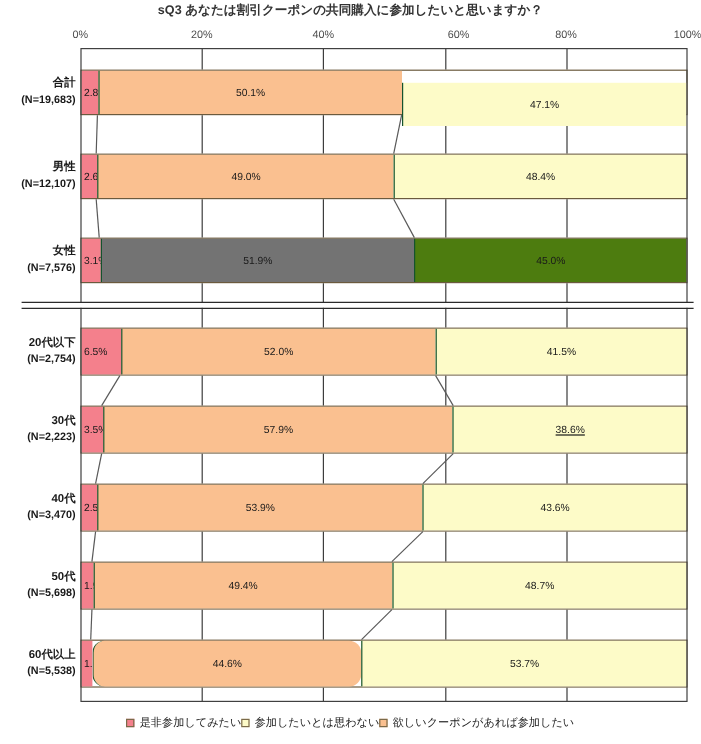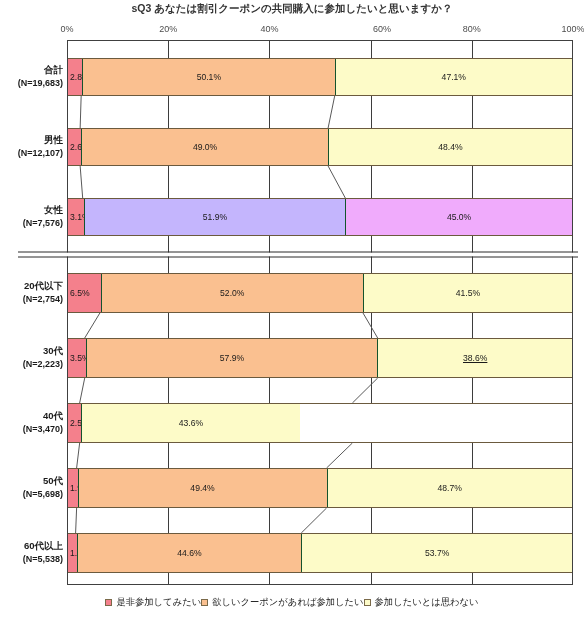--- a/index.html
+++ b/index.html
@@ -204,21 +204,21 @@
     </div>
   <div id="bars">
       <div class="cat-row" style="top: 18px; height: 38px;">
         <div class="bar" style="height: 38px;">
           <div class="seg seg-0" style="width: 2.8%; background: rgb(244, 128, 140);">
             <span class="seg-label">2.8%</span>
           </div>
           <div class="seg seg-1" style="width: 50.1%; background: rgb(250, 192, 144);">
             <span class="seg-label">50.1%</span>
           </div>
-          <div class="seg seg-2" style="width: 47.1%; background: rgb(253, 251, 200);">
+          <div class="seg seg-2" style="width: 47.1%; background: rgb(253, 251, 200); margin-top: 10px;">
             <span class="seg-label">47.1%</span>
           </div>
         </div>
       </div>
       <div class="cat-row" style="top: 88px; height: 38px;">
         <div class="bar" style="height: 38px;">
           <div class="seg seg-0" style="width: 2.6%; background: rgb(244, 128, 140);">
             <span class="seg-label">2.6%</span>
           </div>
           <div class="seg seg-1" style="width: 49%; background: rgb(250, 192, 144);">
@@ -227,24 +227,24 @@
           <div class="seg seg-2" style="width: 48.4%; background: rgb(253, 251, 200);">
             <span class="seg-label">48.4%</span>
           </div>
         </div>
       </div>
       <div class="cat-row" style="top: 158px; height: 38px;">
         <div class="bar" style="height: 38px;">
           <div class="seg seg-0" style="width: 3.1%; background: rgb(244, 128, 140);">
             <span class="seg-label">3.1%</span>
           </div>
-          <div class="seg seg-1" style="width: 51.9%; background: #c4b5fd;">
+          <div class="seg seg-1" style="width: 51.9%; background: #737373;">
             <span class="seg-label">51.9%</span>
           </div>
-          <div class="seg seg-2" style="width: 45%; background: #f0abfc; text-align: center;">
+          <div class="seg seg-2" style="width: 45%; background: #4d7c0f; text-align: center;">
             <span class="seg-label">45.0%</span>
           </div>
         </div>
       </div>
       <div class="cat-row" style="top: 233px; height: 40px;">
         <div class="bar" style="height: 40px;">
           <div class="seg seg-0" style="width: 6.5%; background: rgb(244, 128, 140);">
             <span class="seg-label">6.5%</span>
           </div>
           <div class="seg seg-1" style="width: 52%; background: rgb(250, 192, 144);">
@@ -266,20 +266,23 @@
           <div class="seg seg-2" style="width: 38.6%; background: rgb(253, 251, 200); text-decoration: underline;">
             <span class="seg-label">38.6%</span>
           </div>
         </div>
       </div>
       <div class="cat-row" style="top: 363px; height: 40px;">
         <div class="bar" style="height: 40px;">
           <div class="seg seg-0" style="width: 2.5%; background: rgb(244, 128, 140);">
             <span class="seg-label">2.5%</span>
           </div>
+          <div class="seg seg-1" style="width: 53.9%; background: rgb(250, 192, 144);">
+            <span class="seg-label">53.9%</span>
+          </div>
           <div class="seg seg-2" style="width: 43.6%; background: rgb(253, 251, 200);">
             <span class="seg-label">43.6%</span>
           </div>
         </div>
       </div>
       <div class="cat-row" style="top: 428px; height: 40px;">
         <div class="bar" style="height: 40px;">
           <div class="seg seg-0" style="width: 1.9%; background: rgb(244, 128, 140);">
             <span class="seg-label">1.9%</span>
           </div>
@@ -289,21 +292,21 @@
           <div class="seg seg-2" style="width: 48.7%; background: rgb(253, 251, 200);">
             <span class="seg-label">48.7%</span>
           </div>
         </div>
       </div>
       <div class="cat-row" style="top: 493px; height: 40px;">
         <div class="bar" style="height: 40px;">
           <div class="seg seg-0" style="width: 1.7%; background: rgb(244, 128, 140);">
             <span class="seg-label">1.7%</span>
           </div>
-          <div class="seg seg-1" style="width: 44.6%; background: rgb(250, 192, 144);">
+          <div class="seg seg-1" style="width: 44.6%; background: rgb(250, 192, 144); border-radius: 10px;">
             <span class="seg-label">44.6%</span>
           </div>
           <div class="seg seg-2" style="width: 53.7%; background: rgb(253, 251, 200);">
             <span class="seg-label">53.7%</span>
           </div>
         </div>
       </div>
     </div>
   <div id="plot-border"></div>
 <svg width="506" height="545" class="connector" style="left: 0px; top: 0px;">
@@ -327,20 +330,20 @@
     <line x1="18" y1="252" x2="578" y2="252" stroke="#2b2b2b" stroke-width="1"></line>
     <line x1="18" y1="257" x2="578" y2="257" stroke="#2b2b2b" stroke-width="1"></line>
   </svg>
 
 <div id="legend">
     <div class="legend-item">
       <span class="legend-swatch ls-0" style="background: rgb(244, 128, 140);"></span>
       <span>是非参加してみたい</span>
     </div>
     <div class="legend-item">
+      <span class="legend-swatch ls-2" style="background: rgb(253, 251, 200);"></span>
+      <span>参加したいとは思わない</span>
+    </div>
+    <div class="legend-item">
       <span class="legend-swatch ls-1" style="background: rgb(250, 192, 144);"></span>
       <span>欲しいクーポンがあれば参加したい</span>
     </div>
-    <div class="legend-item">
-      <span class="legend-swatch ls-2" style="background: rgb(253, 251, 200);"></span>
-      <span>参加したいとは思わない</span>
-    </div>
   </div>
 
 </body></html>

